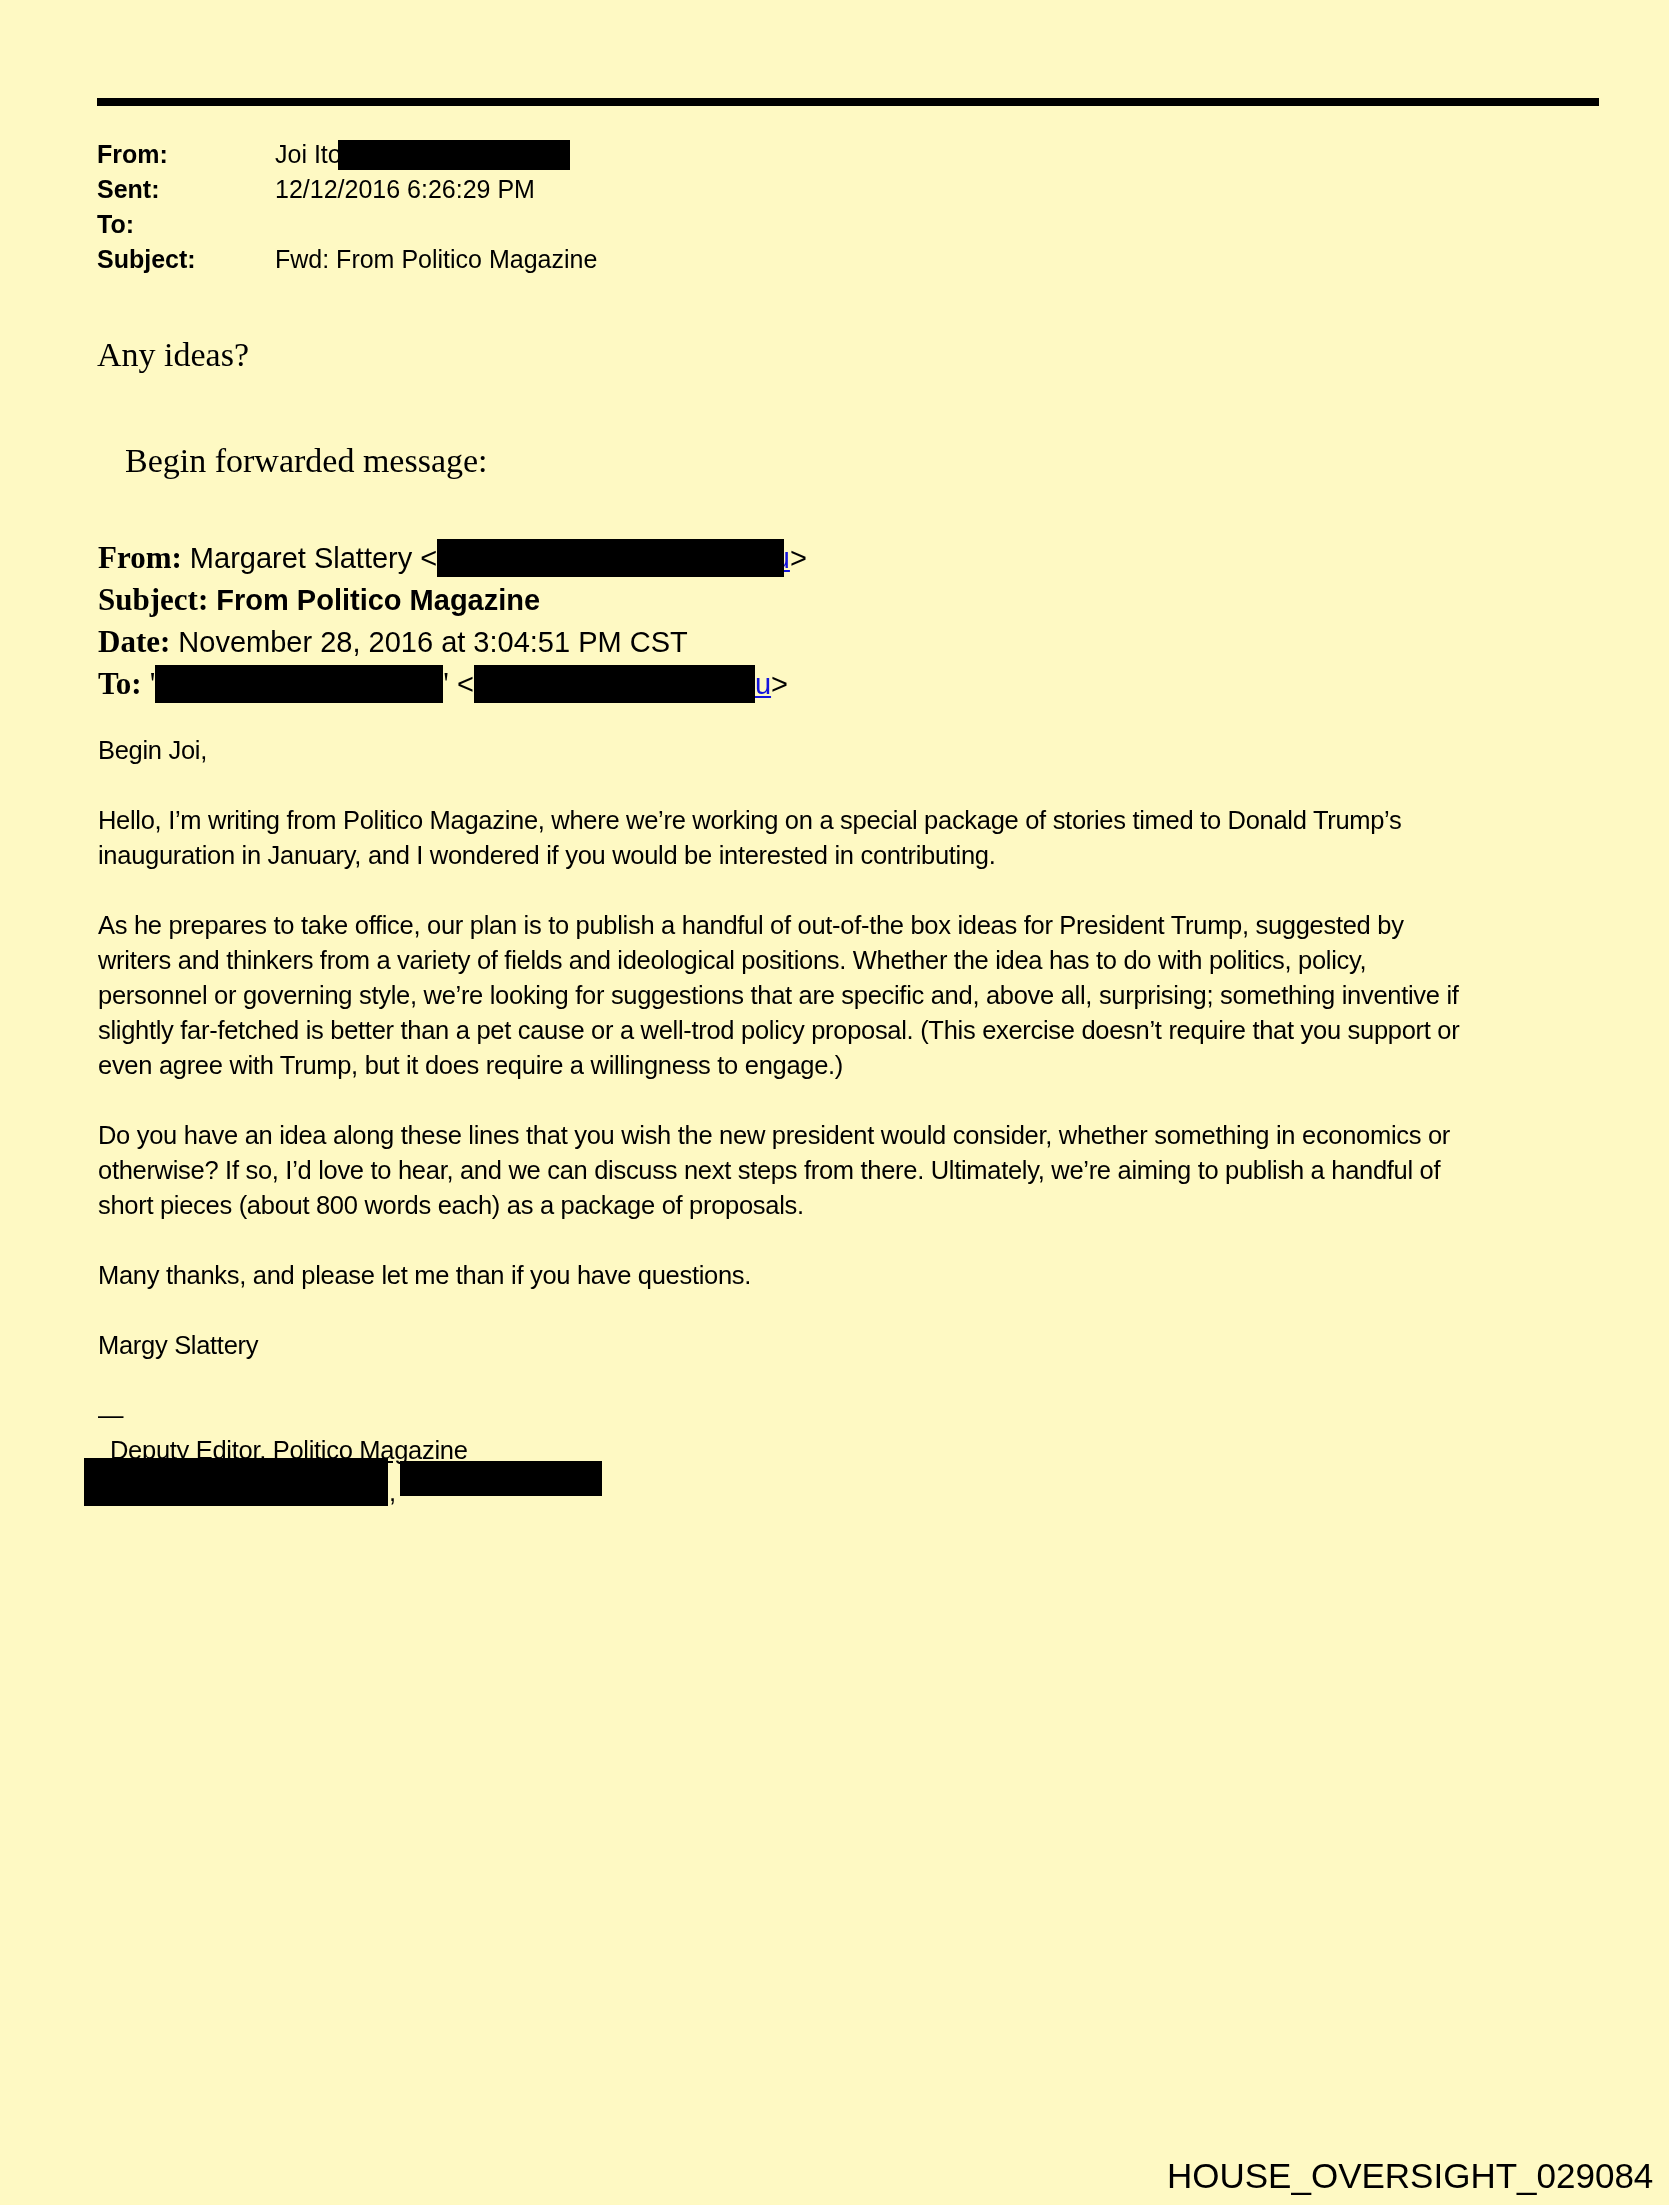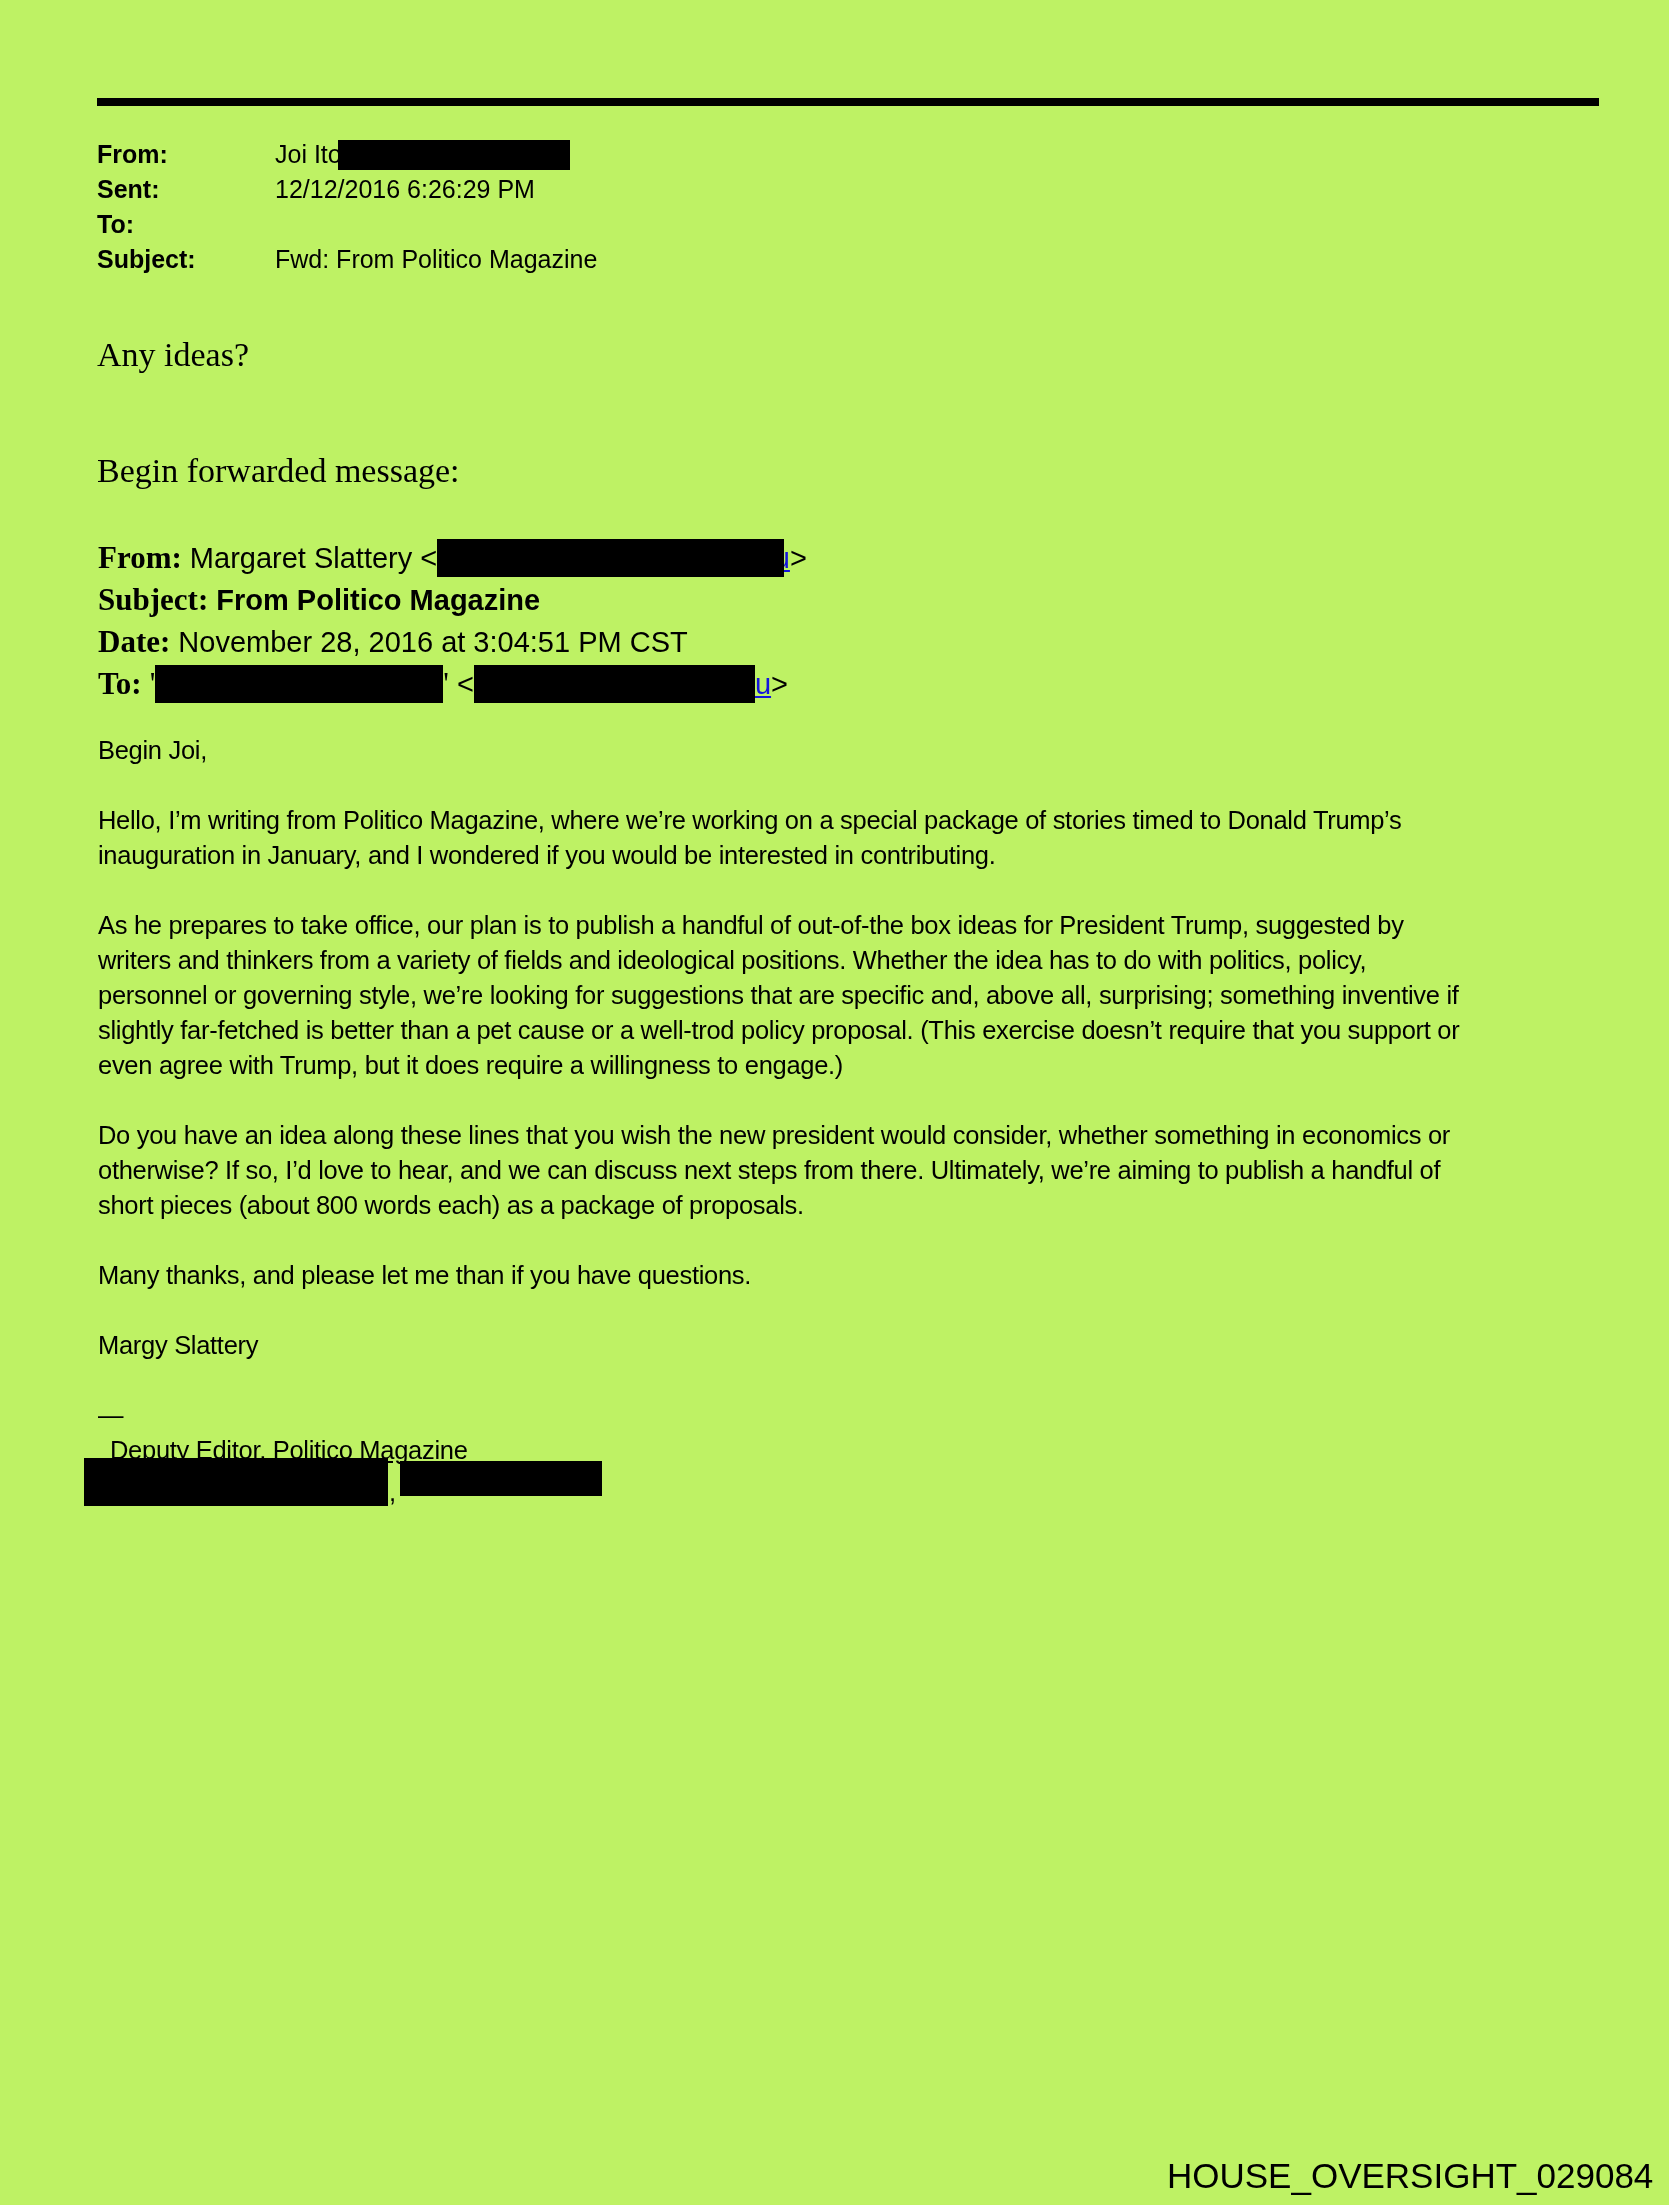--- a/index.html
+++ b/index.html
@@ -1,19 +1,19 @@
 <!DOCTYPE html>
 <html style="font-size:10.5px"><head>
 <meta charset="utf-8">
 <style>
   html,body { margin:0; padding:0; background:#ffffff; }
   .page {
     position:relative;
     width:1669px; height:2205px;
-    background:#bef264;
+    background:#fef9c3;
     color:#000;
     font-family:"Liberation Sans", sans-serif;
     overflow:hidden;
   }
   .top-rule {
     position:absolute; left:97px; top:98px;
     width:1502px; height:7.9px; background:#000;
   }
   
   .hdr {
@@ -24,21 +24,21 @@
   .hdr-label { font-weight:bold; width:178px; flex:0 0 178px; }
   .hdr-value { white-space:nowrap; }
   .redaction { display:inline-block; background:#000; }
   .r-top { width:232px; height:30px; vertical-align:-6.5px; margin-left:-3.9px; position:relative; z-index:2; }
   
   .serif-line {
     position:absolute; left:97px;
     font-family:"Liberation Serif", serif; font-size:34px;
   }
   #any-ideas { top:336px; }
-  #begin-fwd { top:452px; }
+  #begin-fwd { top:442px;margin-left:28px; }
   
   .fwdhdr {
     position:absolute; left:98px; top:537px;
     font-size:29px; line-height:42px;
   }
   .fwd-label { font-family:"Liberation Serif", serif; font-weight:bold; font-size:31px; }
   .fwd-quote { font-family:"Liberation Serif", serif; font-size:31px; }
   .fwd-bold { font-weight:bold;margin-top:36px; }
   .r-fwd  { width:347px; height:38px; vertical-align:-9.2px; position:relative; z-index:2; }
   .r-to1  { width:288px; height:38px; vertical-align:-9.2px; position:relative; z-index:2; }

